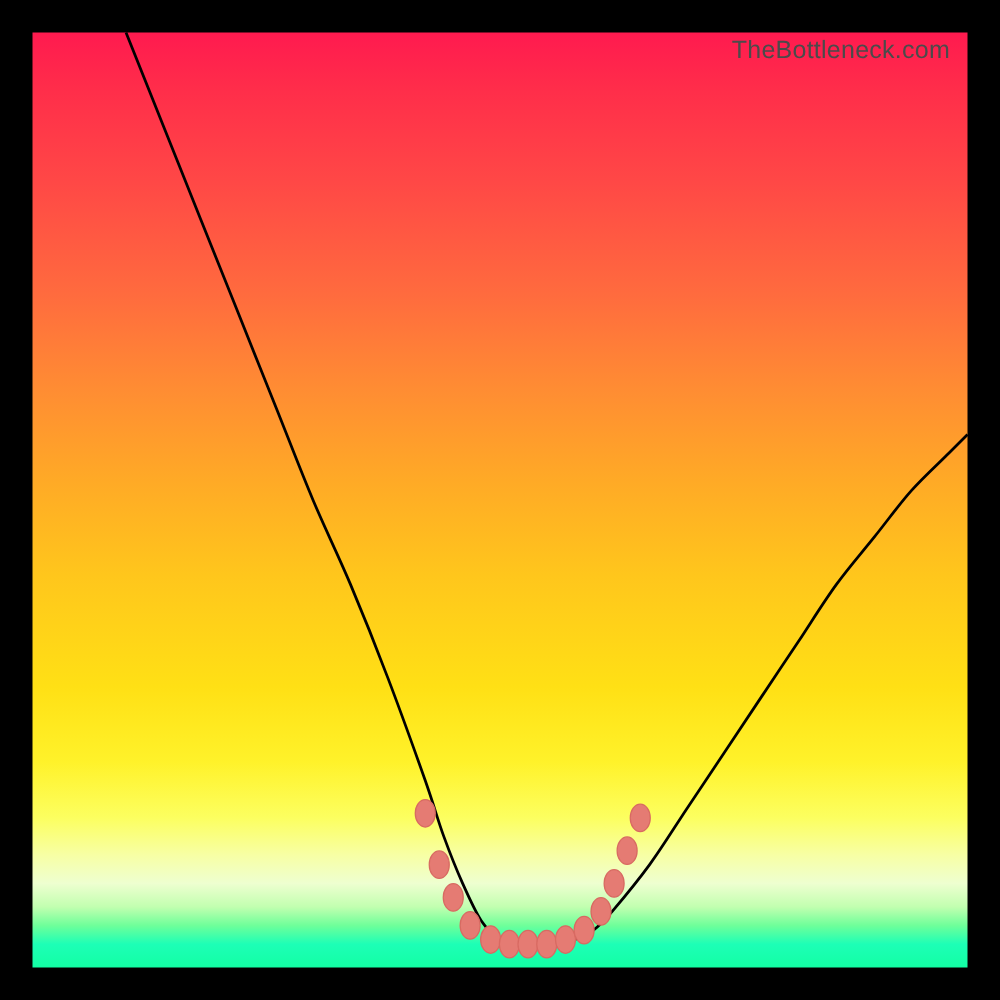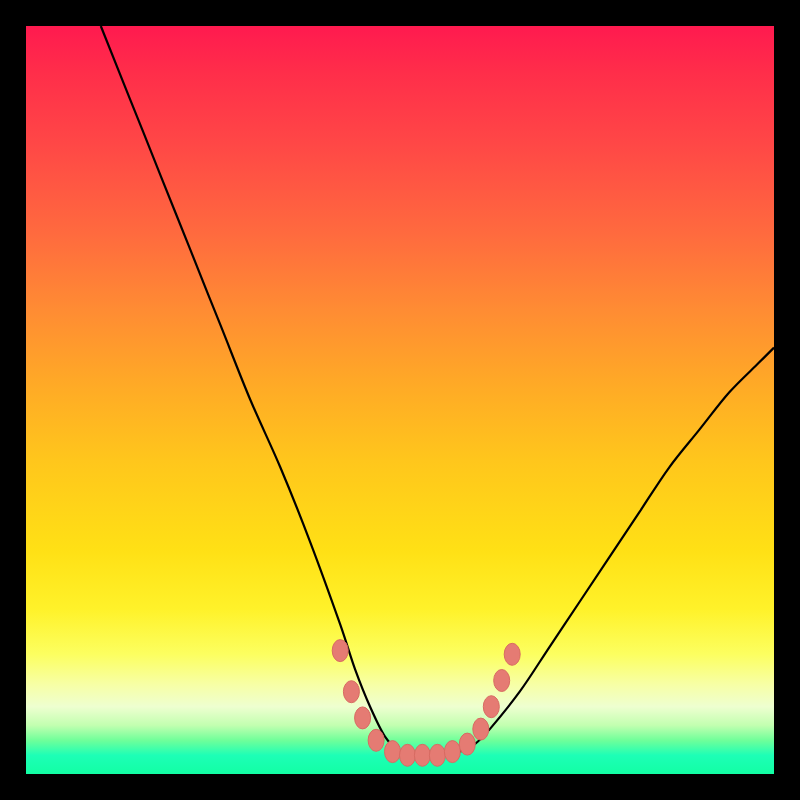--- a/index.html
+++ b/index.html
@@ -62,20 +62,21 @@
     height: 748px;
     overflow: visible;
   }
 </style>
 </head>
 <body>
 
 <div class="frame">
   <div class="plot-area">
 
+    <div class="watermark">TheBottleneck.com</div>
 
     <svg class="curve" viewBox="0 0 748 748" preserveAspectRatio="none">
       <path id="curve-path" d="M 74.8 0.0 C 79.8 12.5, 94.7 49.9, 104.7 74.8 C 114.7 99.7, 124.7 124.7, 134.6 149.6 C 144.6 174.5, 154.6 199.5, 164.6 224.4 C 174.5 249.3, 184.5 274.3, 194.5 299.2 C 204.5 324.1, 214.4 350.3, 224.4 374.0 C 234.4 397.7, 244.3 417.6, 254.3 441.3 C 264.3 465.0, 274.3 489.9, 284.2 516.1 C 294.2 542.3, 306.7 577.2, 314.2 598.4 C 321.6 619.6, 324.1 629.6, 329.1 643.3 C 334.1 657.0, 339.1 669.5, 344.1 680.7 C 349.1 691.9, 354.1 703.1, 359.0 710.6 C 364.0 718.1, 369.0 722.4, 374.0 725.6 C 379.0 728.7, 384.0 728.7, 389.0 729.3 C 393.9 729.9, 398.9 729.3, 403.9 729.3 C 408.9 729.3, 413.9 729.9, 418.9 729.3 C 423.9 728.7, 428.9 727.4, 433.8 725.6 C 438.8 723.7, 443.8 721.8, 448.8 718.1 C 453.8 714.3, 456.3 711.8, 463.8 703.1 C 471.2 694.4, 483.7 679.4, 493.7 665.7 C 503.7 652.0, 513.6 635.8, 523.6 620.8 C 533.6 605.9, 543.5 590.9, 553.5 576.0 C 563.5 561.0, 573.5 546.0, 583.4 531.1 C 593.4 516.1, 603.4 501.2, 613.4 486.2 C 623.3 471.2, 633.3 455.0, 643.3 441.3 C 653.3 427.6, 663.2 416.4, 673.2 403.9 C 683.2 391.5, 693.1 377.7, 703.1 366.5 C 713.1 355.3, 725.6 344.1, 733.0 336.6 C 740.5 329.1, 745.5 324.1, 748.0 321.6" fill="none" stroke="#000000" stroke-width="2.2"></path>
       <g id="markers-group">
           <ellipse cx="314.2" cy="624.6" rx="8" ry="11" fill="#e57b73" stroke="#d86a62" stroke-width="1"></ellipse>
           <ellipse cx="325.4" cy="665.7" rx="8" ry="11" fill="#e57b73" stroke="#d86a62" stroke-width="1"></ellipse>
           <ellipse cx="336.6" cy="691.9" rx="8" ry="11" fill="#e57b73" stroke="#d86a62" stroke-width="1"></ellipse>
           <ellipse cx="350.1" cy="714.3" rx="8" ry="11" fill="#e57b73" stroke="#d86a62" stroke-width="1"></ellipse>
           <ellipse cx="366.5" cy="725.6" rx="8" ry="11" fill="#e57b73" stroke="#d86a62" stroke-width="1"></ellipse>
           <ellipse cx="381.5" cy="729.3" rx="8" ry="11" fill="#e57b73" stroke="#d86a62" stroke-width="1"></ellipse>

